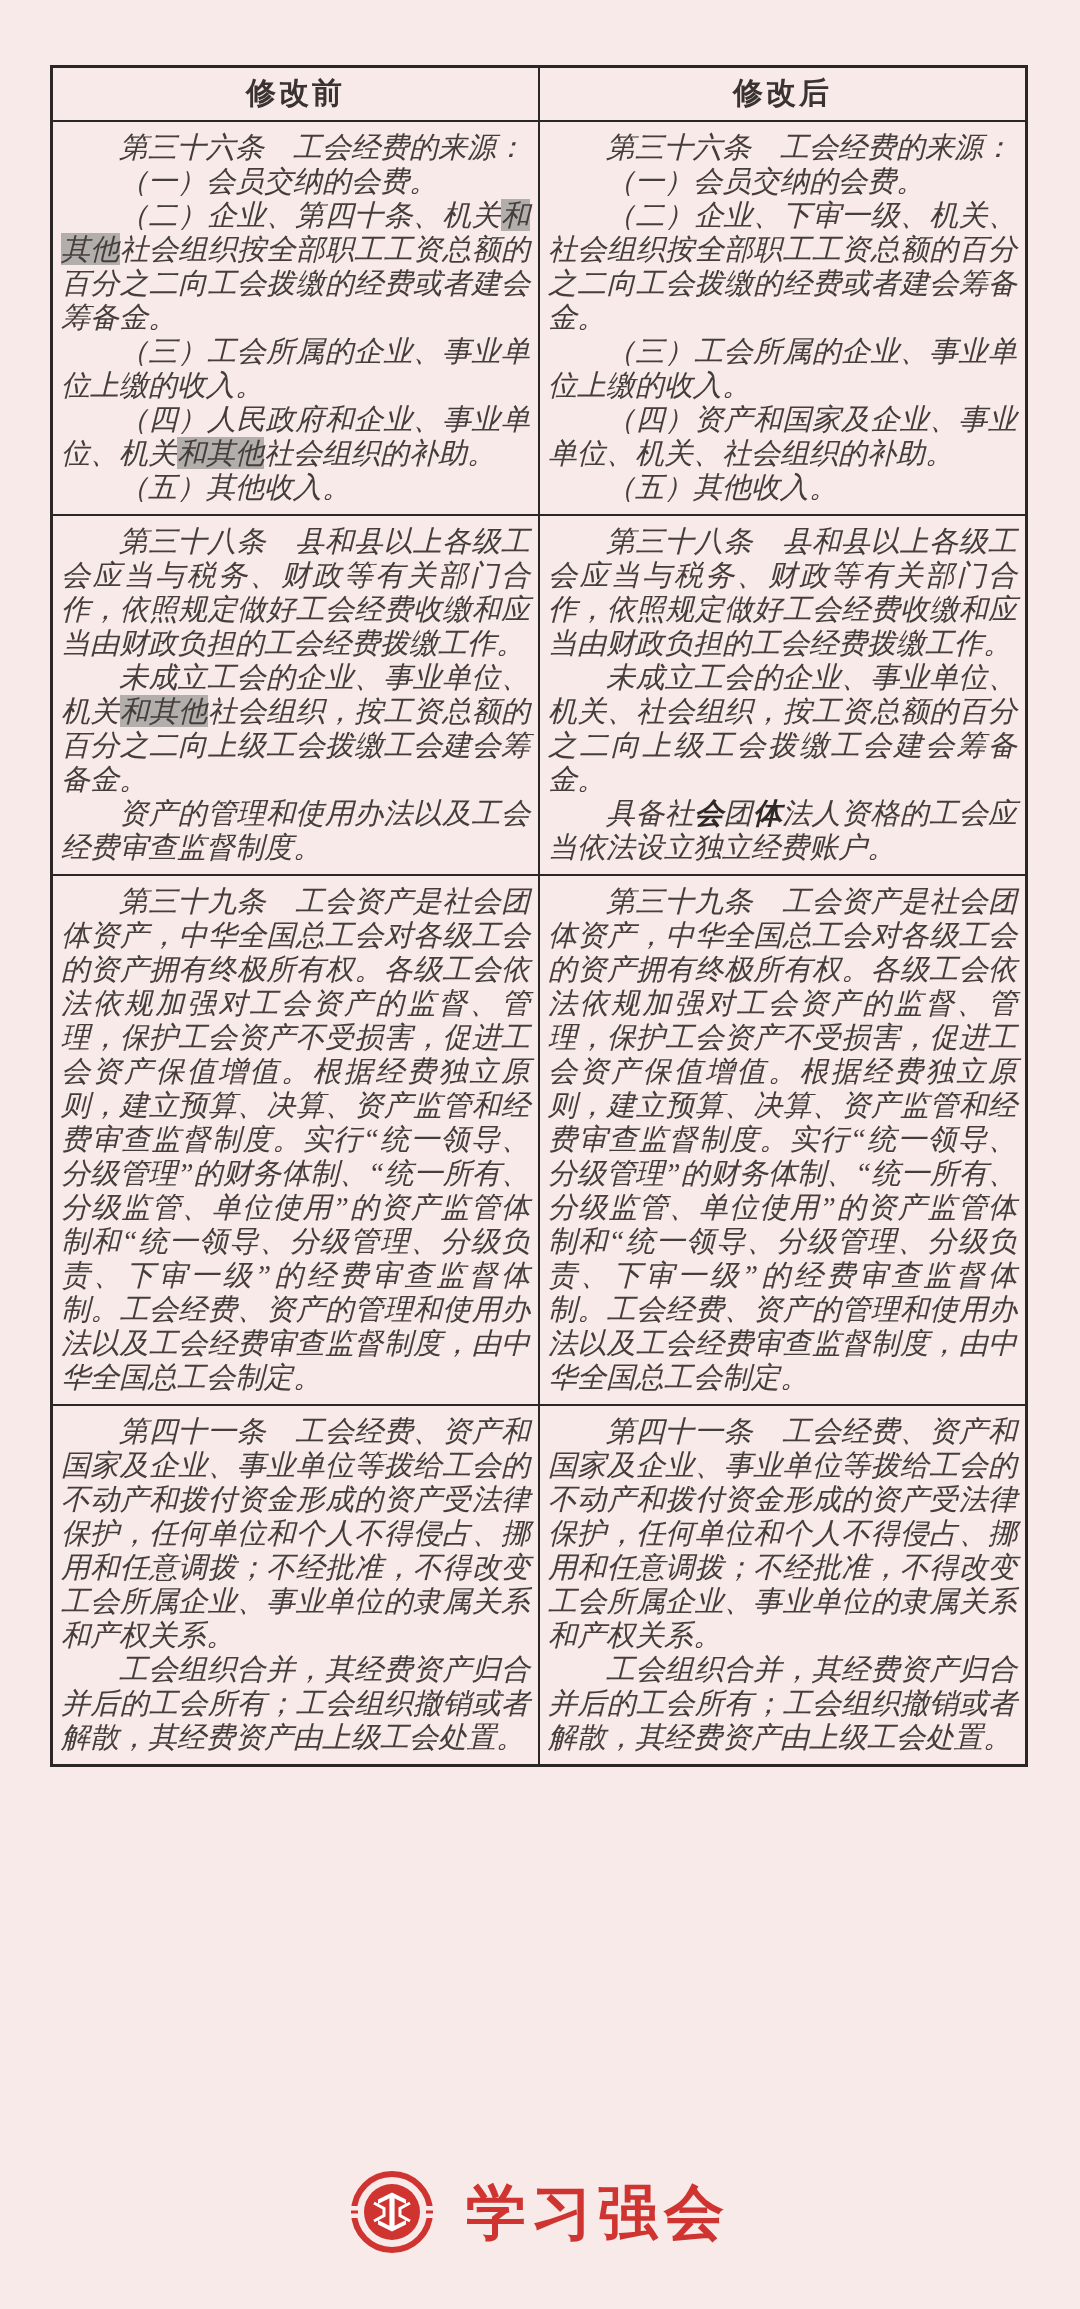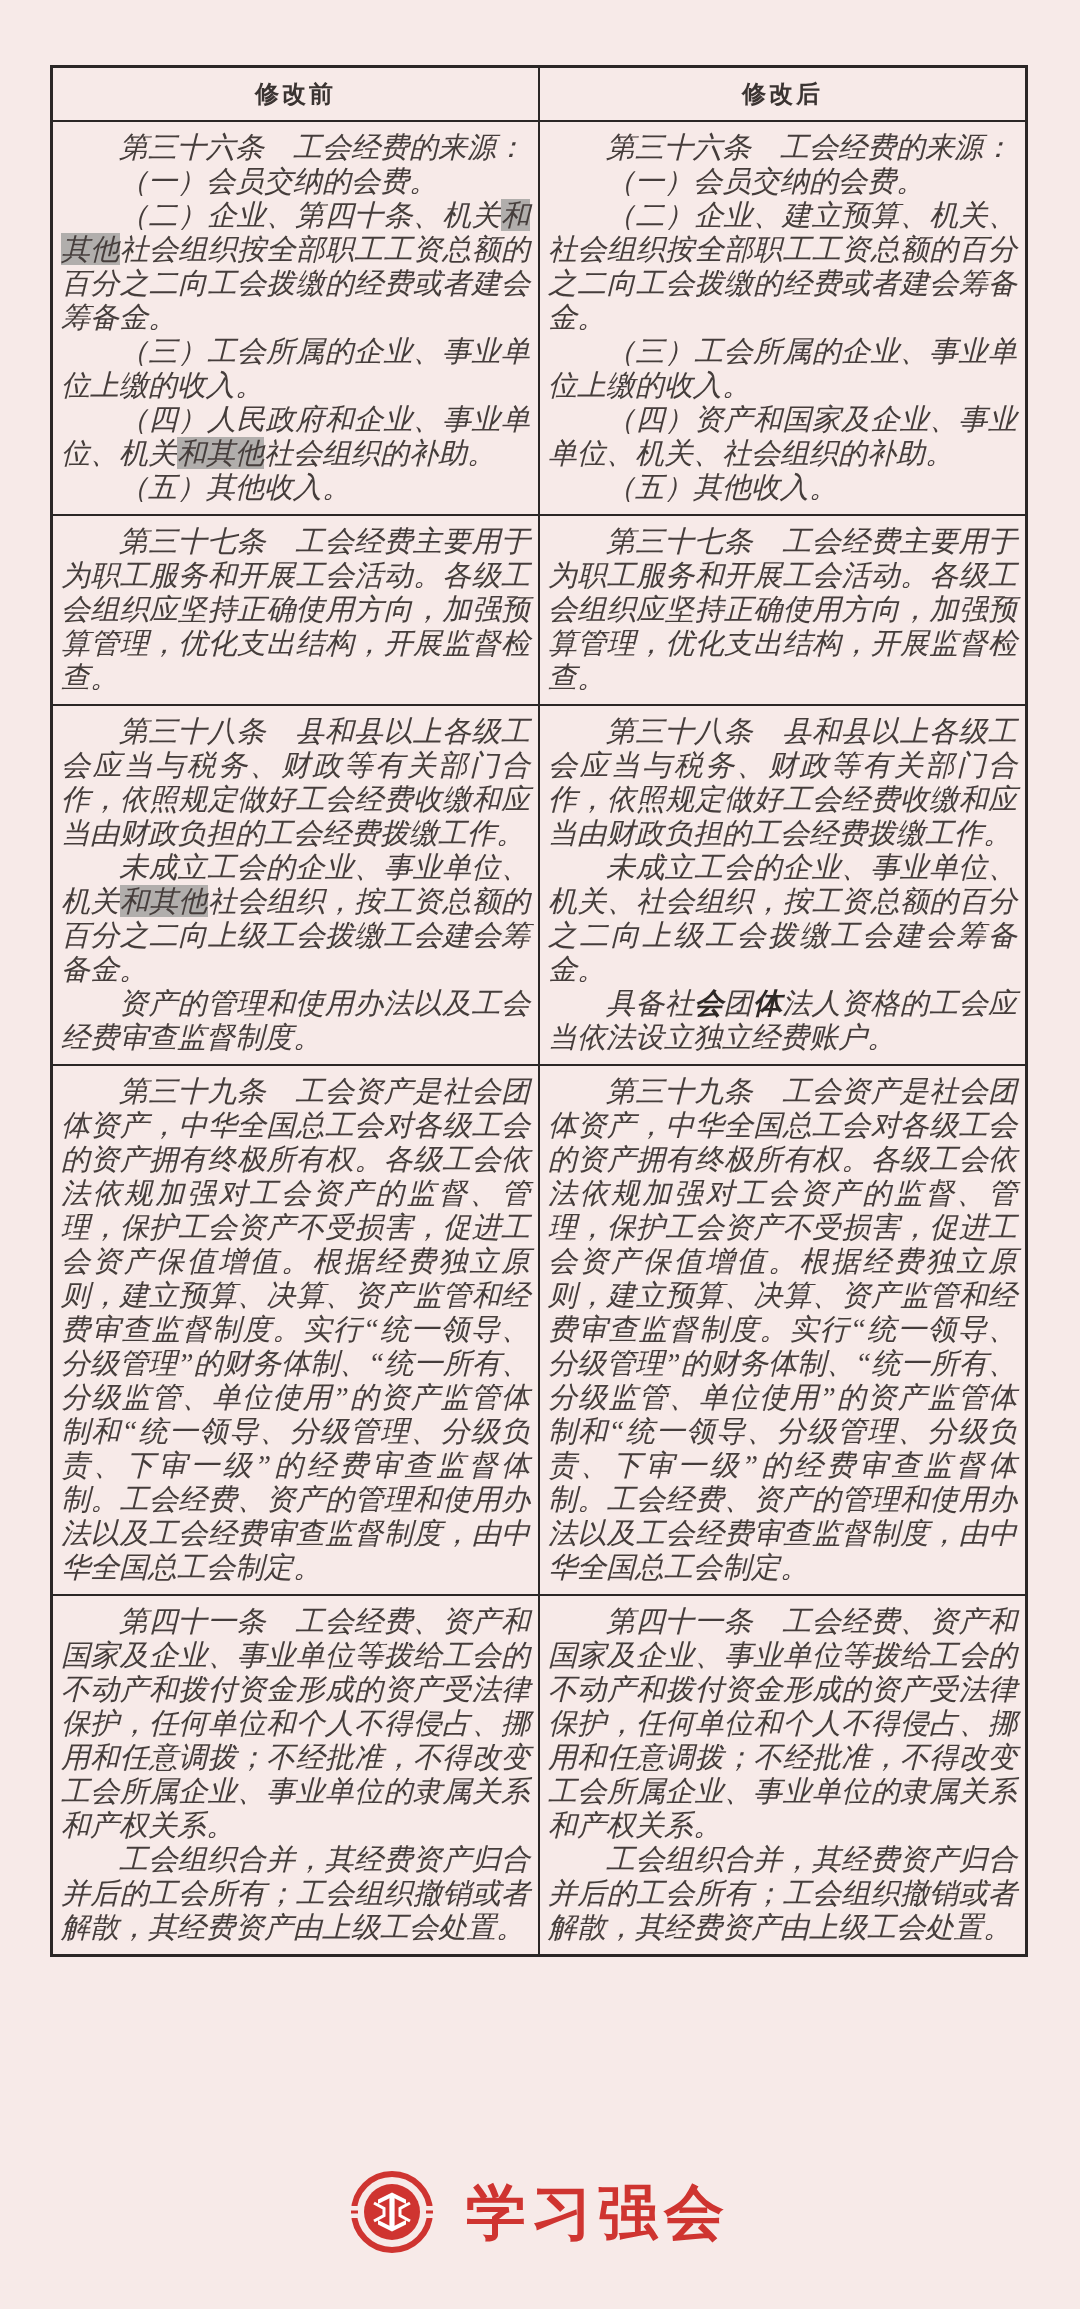--- a/index.html
+++ b/index.html
@@ -28,21 +28,21 @@
     border-collapse:collapse;
     table-layout:fixed;
     border:3px solid var(--line);
   }
   table.compare th, table.compare td{
     border:2px solid var(--line);
     vertical-align:middle;
   }
   table.compare th{
     height:54px;
-    font-size:24px;
+    font-size:30px;
     font-weight:bold;
     text-align:center;
     letter-spacing:3px;
     padding:4px;
     color:#3a3331;
   }
   table.compare td{
     font-size:29px;
     line-height:34px;
     padding:8px 8px 10px 8px;
@@ -101,32 +101,24 @@
             <p><span>第三十六条　工会经费的来源：</span></p>
             <p><span>（一）会员交纳的会费。</span></p>
             <p><span>（二）企业、第四十条、机关</span><span class="del">和其他</span><span>社会组织按全部职工工资总额的百分之二向工会拨缴的经费或者建会筹备金。</span></p>
             <p><span>（三）工会所属的企业、事业单位上缴的收入。</span></p>
             <p><span>（四）人民政府和企业、事业单位、机关</span><span class="del">和其他</span><span>社会组织的补助。</span></p>
             <p><span>（五）其他收入。</span></p>
           </td>
           <td>
             <p><span>第三十六条　工会经费的来源：</span></p>
             <p><span>（一）会员交纳的会费。</span></p>
-            <p><span>（二）企业、建立预算、机关、社会组织按全部职工工资总额的百分之二向工会拨缴的经费或者建会筹备金。</span></p>
+            <p><span>（二）企业、下审一级、机关、社会组织按全部职工工资总额的百分之二向工会拨缴的经费或者建会筹备金。</span></p>
             <p><span>（三）工会所属的企业、事业单位上缴的收入。</span></p>
             <p><span>（四）资产和国家及企业、事业单位、机关、社会组织的补助。</span></p>
             <p><span>（五）其他收入。</span></p>
-          </td>
-        </tr>
-        <tr>
-          <td>
-            <p><span>第三十七条　工会经费主要用于为职工服务和开展工会活动。各级工会组织应坚持正确使用方向，加强预算管理，优化支出结构，开展监督检查。</span></p>
-          </td>
-          <td>
-            <p><span>第三十七条　工会经费主要用于为职工服务和开展工会活动。各级工会组织应坚持正确使用方向，加强预算管理，优化支出结构，开展监督检查。</span></p>
           </td>
         </tr>
         <tr>
           <td>
             <p><span>第三十八条　县和县以上各级工会应当与税务、财政等有关部门合作，依照规定做好工会经费收缴和应当由财政负担的工会经费拨缴工作。</span></p>
             <p><span>未成立工会的企业、事业单位、机关</span><span class="del">和其他</span><span>社会组织，按工资总额的百分之二向上级工会拨缴工会建会筹备金。</span></p>
             <p><span>资产的管理和使用办法以及工会经费审查监督制度。</span></p>
           </td>
           <td>
             <p><span>第三十八条　县和县以上各级工会应当与税务、财政等有关部门合作，依照规定做好工会经费收缴和应当由财政负担的工会经费拨缴工作。</span></p>

